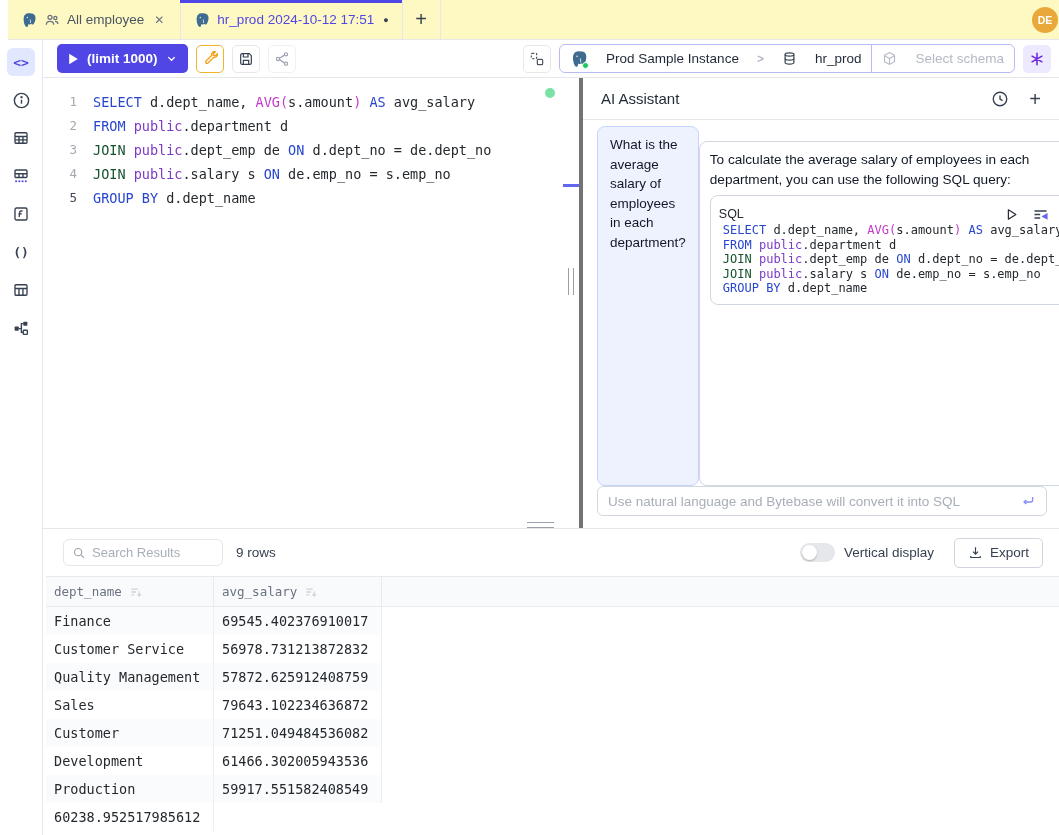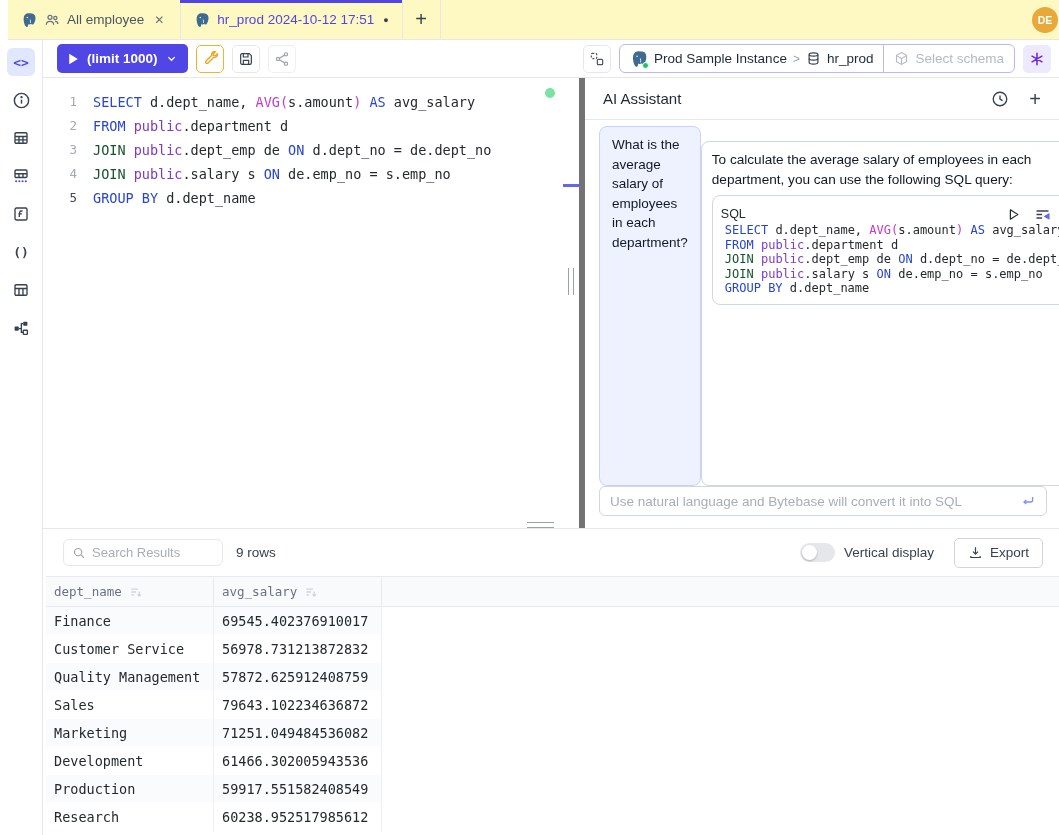--- a/index.html
+++ b/index.html
@@ -25,21 +25,21 @@
   .code-glyph { font-family:"DejaVu Sans Mono", monospace; font-size:13px; font-weight:bold; letter-spacing:0px; }
   .paren-glyph { font-family:"DejaVu Sans Mono", monospace; font-size:13px; font-weight:bold; }
 
   
   .toolbar { position:absolute; left:43px; top:40px; right:0; height:38px; border-bottom:1px solid #e5e7eb; display:flex; align-items:center; padding:0 8px; gap:8px; background:#fff; }
   .run-btn { margin-left:6px; height:29px; background:#4f46e5; color:#fff; border:none; border-radius:5px; display:flex; align-items:center; gap:8px; padding:0 11px; font-size:13.5px; font-weight:600; cursor:pointer; font-family:"Liberation Sans", sans-serif; }
   .tool-btn { width:28px; height:28px; border:1px solid #e5e7eb; background:#fff; border-radius:5px; display:flex; align-items:center; justify-content:center; cursor:pointer; }
   .tool-btn.warn { border-color:#f0b429; }
   .right-cluster { margin-left:auto; display:flex; align-items:center; gap:8px; }
   .conn-pill { height:29px; border:1px solid #b9baf4; border-radius:6px; display:flex; align-items:stretch; overflow:hidden; background:#fff; cursor:pointer; }
-  .conn-seg { display:flex; align-items:center; gap:6px; padding:0 10px; font-size:13.5px; color:#1f2937; }
+  .conn-seg { display:flex; align-items:center; gap:18px; padding:0 10px; font-size:13.5px; color:#1f2937; }
   .conn-seg + .conn-seg { border-left:1px solid #b9baf4; color:#b3b9c4; }
   .conn-sep { color:#9ca3af; font-size:12px; }
   .pgwrap { position:relative; width:18px; height:18px; }
   .pg-status { position:absolute; right:-1px; bottom:-1px; width:7px; height:7px; border-radius:50%; background:#22c55e; border:1px solid #fff; }
   .ai-btn { width:28px; height:28px; border-radius:5px; background:#ede9fe; display:flex; align-items:center; justify-content:center; border:none; cursor:pointer; }
 
   
   .editor { position:absolute; left:43px; top:78px; width:521px; height:449px; background:#fff; padding-top:12px; cursor:text; }
   .code-line { display:flex; height:24px; line-height:24px; font-family:"DejaVu Sans Mono", monospace; font-size:13.5px; }
   .ln { width:34px; text-align:right; color:#a3a9b1; font-size:12.5px; user-select:none; }
@@ -51,21 +51,21 @@
   .tok-gr { color:#14532d; }
   .tok-pl { color:#24292e; }
   .status-dot { position:absolute; right:9px; top:10px; width:10px; height:10px; border-radius:50%; background:#79e2a4; }
 
   
   .v-thumb { position:absolute; left:563px; top:184px; width:16px; height:2.5px; background:#6366f1; z-index:5; }
   .v-handle { position:absolute; left:568px; top:268px; width:6px; height:27px; border-left:1.5px solid #9aa0a8; border-right:1.5px solid #9aa0a8; z-index:5; cursor:col-resize; }
   .h-handle { position:absolute; left:527px; top:522px; width:27px; height:6px; border-top:1.5px solid #9aa0a8; border-bottom:1.5px solid #9aa0a8; z-index:5; cursor:row-resize; background:#fff; }
 
   
-  .ai-panel { position:absolute; left:579px; top:78px; right:0; height:450px; border-left:6px solid #737373; display:flex; flex-direction:column; background:#fff; }
+  .ai-panel { position:absolute; left:579px; top:78px; right:0; height:450px; border-left:4px solid #737373; display:flex; flex-direction:column; background:#fff; }
   .ai-header { height:42px; border-bottom:1px solid #e5e7eb; display:flex; align-items:center; padding:0 18px; }
   .ai-title { font-size:15px; color:#1f2937; flex:1; }
   .ai-hicons { display:flex; align-items:center; gap:20px; }
   .ai-plus { font-size:20px; color:#374151; cursor:pointer; line-height:1; }
   .ai-body { flex:1; padding:6px 8px 0 14px; overflow:hidden; display:flex; flex-direction:row; }
   .bubble { margin-left:auto; width:278px; background:#eef2ff; border:1px solid #c7d2fe; border-radius:8px; padding:8px 12px; font-size:13.5px; color:#111827; line-height:1.45; }
   .answer { margin-top:15px; margin-right:4px; border:1px solid #d0d7de; border-radius:8px; padding:8px 10px 10px; font-size:13.6px; color:#111827; line-height:1.45; }
   .codeblock { margin-top:6px; border:1px solid #d0d7de; border-radius:8px; padding:3px 8px 8px; }
   .cb-head { display:flex; align-items:flex-end; height:24px; }
   .cb-label { font-size:12.5px; color:#24292f; flex:1; }
@@ -444,32 +444,31 @@
           </div>
           <div class="tr">
             <div class="td">Quality Management</div>
             <div class="td">57872.625912408759</div>
           </div>
           <div class="tr">
             <div class="td">Sales</div>
             <div class="td">79643.102234636872</div>
           </div>
           <div class="tr">
-            <div class="td">Marketing</div>
+            <div class="td">Customer</div>
             <div class="td">71251.049484536082</div>
           </div>
           <div class="tr">
             <div class="td">Development</div>
             <div class="td">61466.302005943536</div>
           </div>
           <div class="tr">
             <div class="td">Production</div>
             <div class="td">59917.551582408549</div>
           </div>
           <div class="tr">
-            <div class="td">Research</div>
             <div class="td">60238.952517985612</div>
           </div>
         </div>
     </div>
   </section>
 
 </div>
 
 </body></html>

